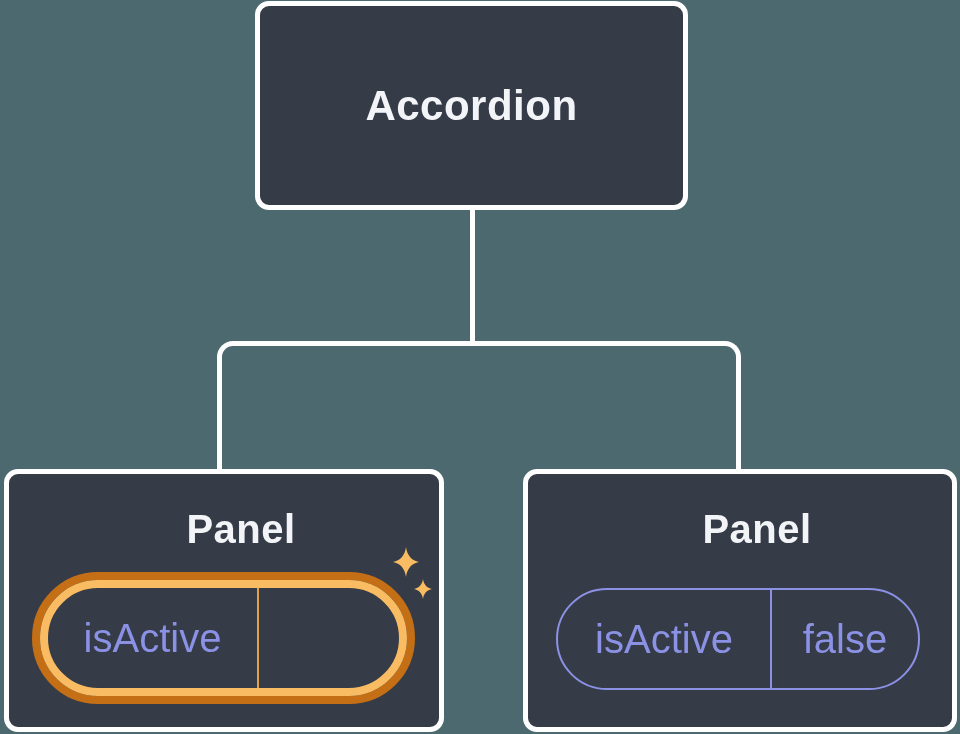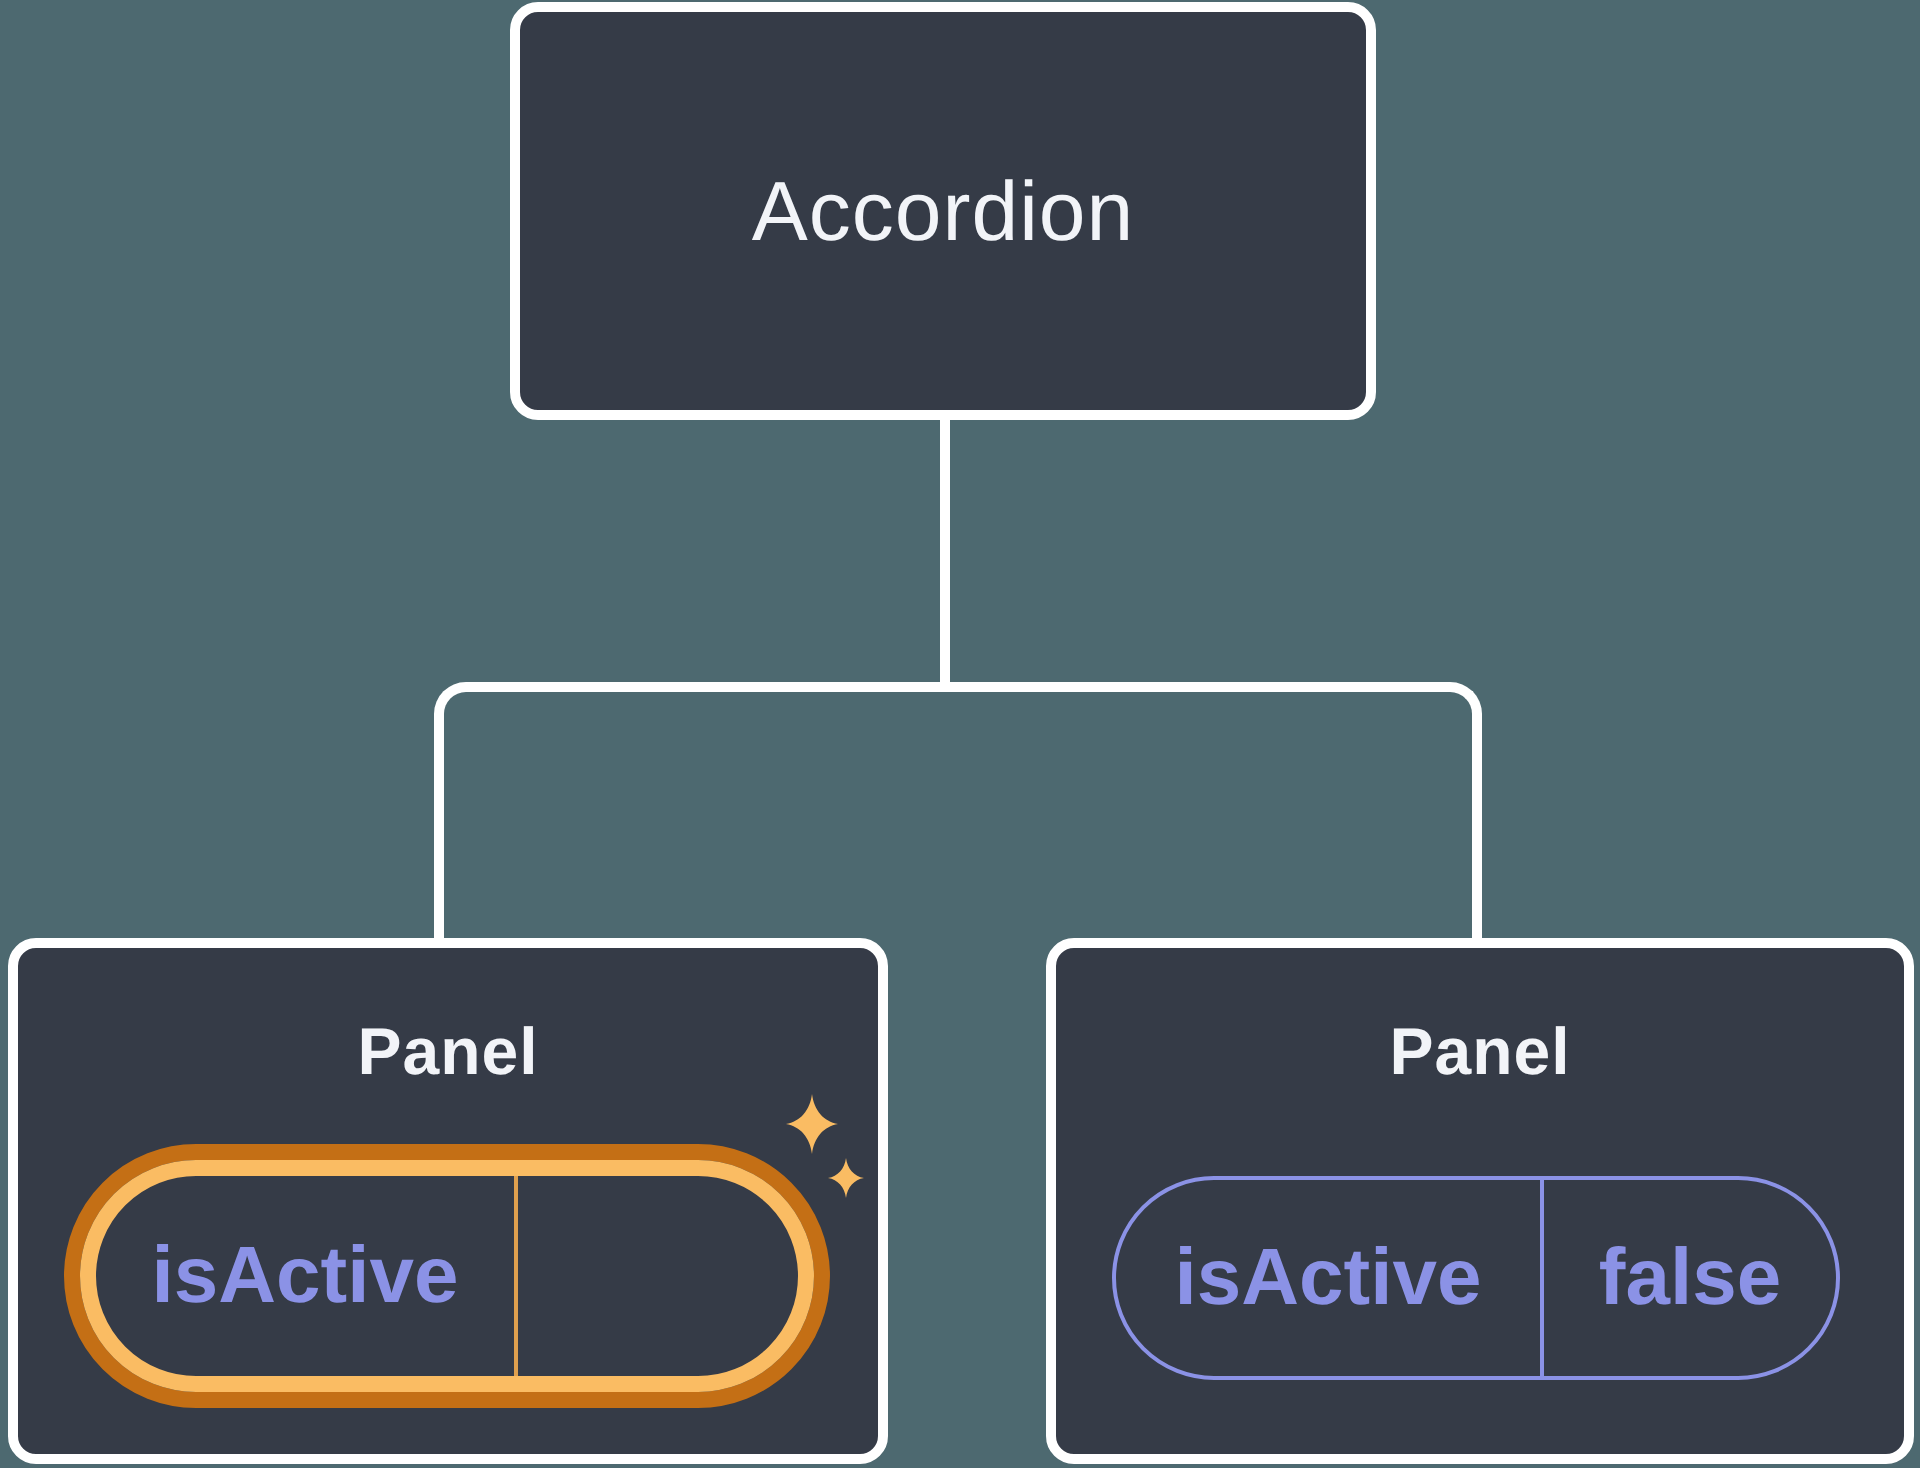--- a/index.html
+++ b/index.html
@@ -25,40 +25,40 @@
     background:var(--node-bg);
     border:5px solid var(--node-border);
     border-radius:14px;
   }
   .accordion{
     left:255px;top:1px;width:433px;height:209px;
     display:flex;align-items:center;justify-content:center;
   }
   .node-title{
     color:var(--title-text);
-    font-size:42px;font-weight:400;letter-spacing:0.5px;text-align:center;
+    font-size:42px;font-weight:700;letter-spacing:0.5px;text-align:center;
   }
   .stem{
     position:absolute;left:470px;top:208px;width:5px;height:136px;
     background:var(--node-border);
   }
   .branch{
     position:absolute;left:217px;top:341px;width:524px;height:128px;
     box-sizing:border-box;
     border:5px solid var(--node-border);
     border-bottom:none;
     border-radius:16px 16px 0 0;
   }
   .panel-left{left:4px;top:469px;width:440px;height:263px;}
   .panel-right{left:523px;top:469px;width:434px;height:263px;}
   .panel-title{
     position:absolute;left:0;top:33px;width:100%;
     text-align:center;
     color:var(--title-text);
-    font-size:33px;font-weight:600;letter-spacing:0.5px;
+    font-size:40px;font-weight:600;letter-spacing:0.5px;padding-left:17px;
   }
   .ring-outer{
     position:absolute;left:23px;top:98px;width:383px;height:132px;
     box-sizing:border-box;
     border:8px solid var(--ring-outer);
     border-radius:999px;
   }
   .ring-inner{
     width:100%;height:100%;
     box-sizing:border-box;
@@ -69,21 +69,20 @@
     display:flex;align-items:stretch;
     box-sizing:border-box;
     border-radius:999px;
     width:100%;height:100%;
     overflow:hidden;
   }
   .pill .seg{
     display:flex;align-items:center;justify-content:center;
     color:var(--purple);
     font-size:40px;
-    font-weight:bold;
   }
   .pill .seg.key-active{flex:0 0 209px;}
   .pill .seg.val-active{flex:1;font-weight:700;}
   .pill-divider-active{flex:0 0 2px;background:var(--divider-active);}
   .pill-inactive{
     position:absolute;left:28px;top:114px;width:364px;height:102px;
     border:2px solid var(--purple);
     background:transparent;
   }
   .pill-inactive .seg.key-inactive{flex:0 0 212px;}

